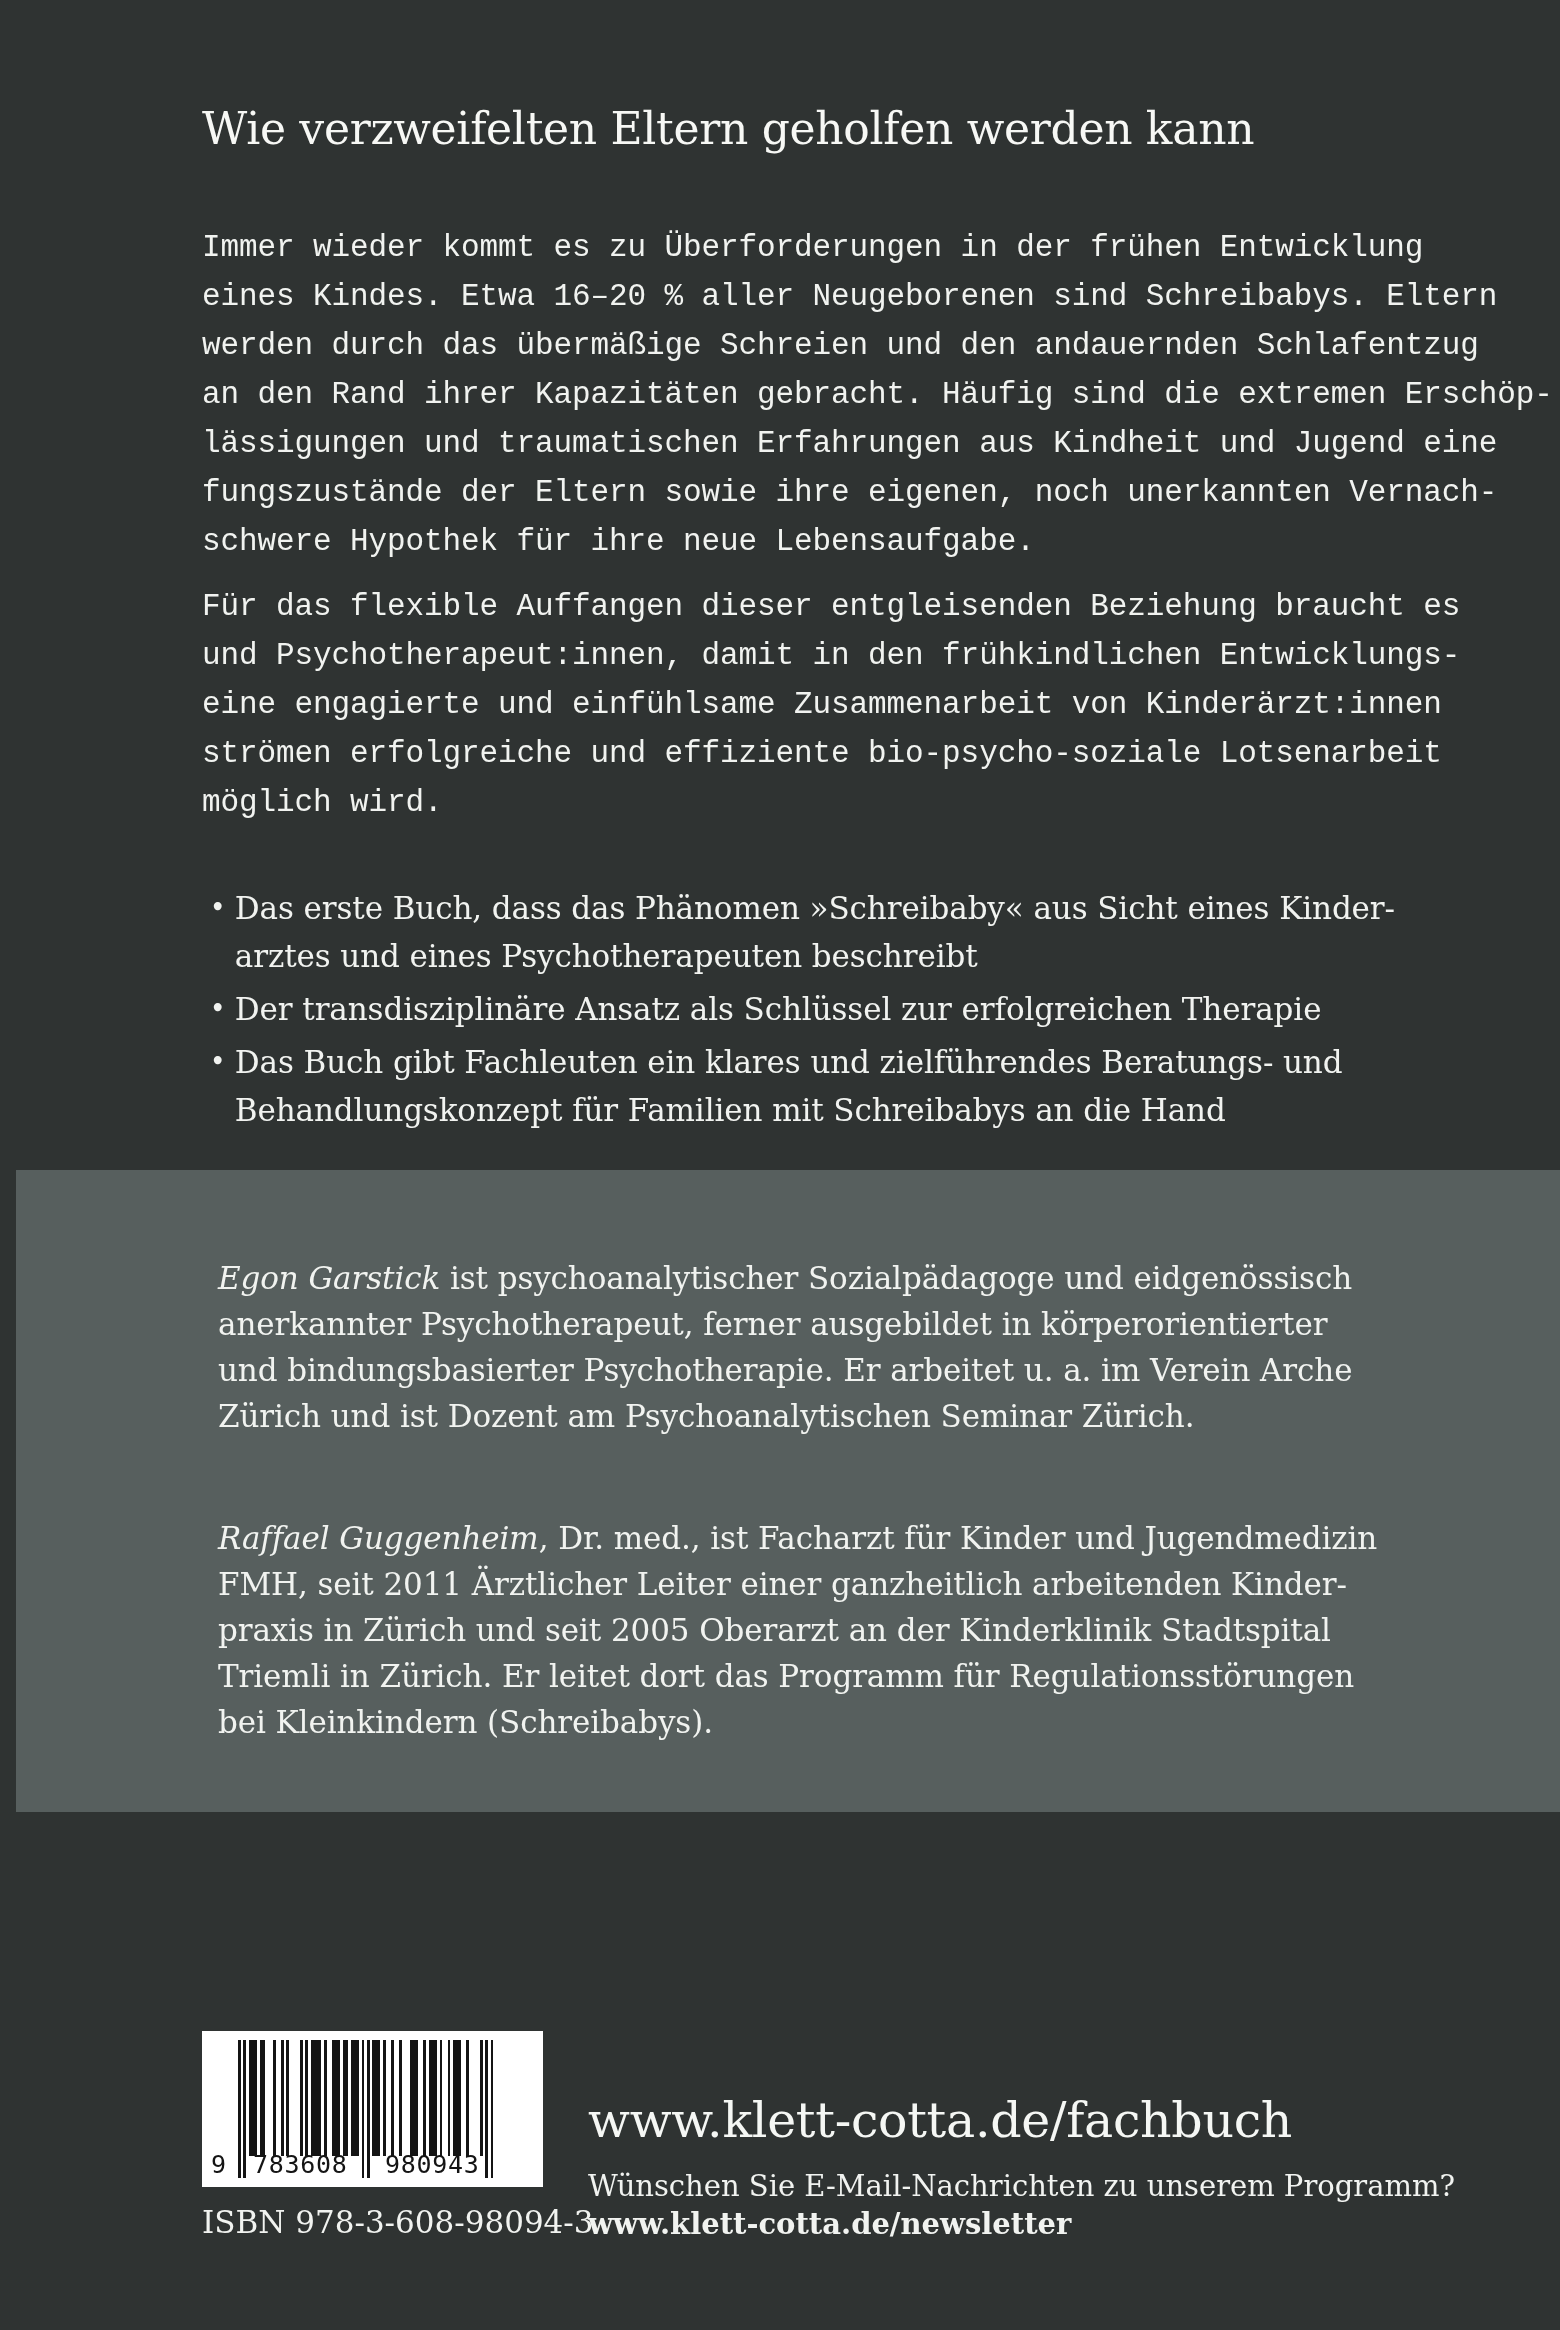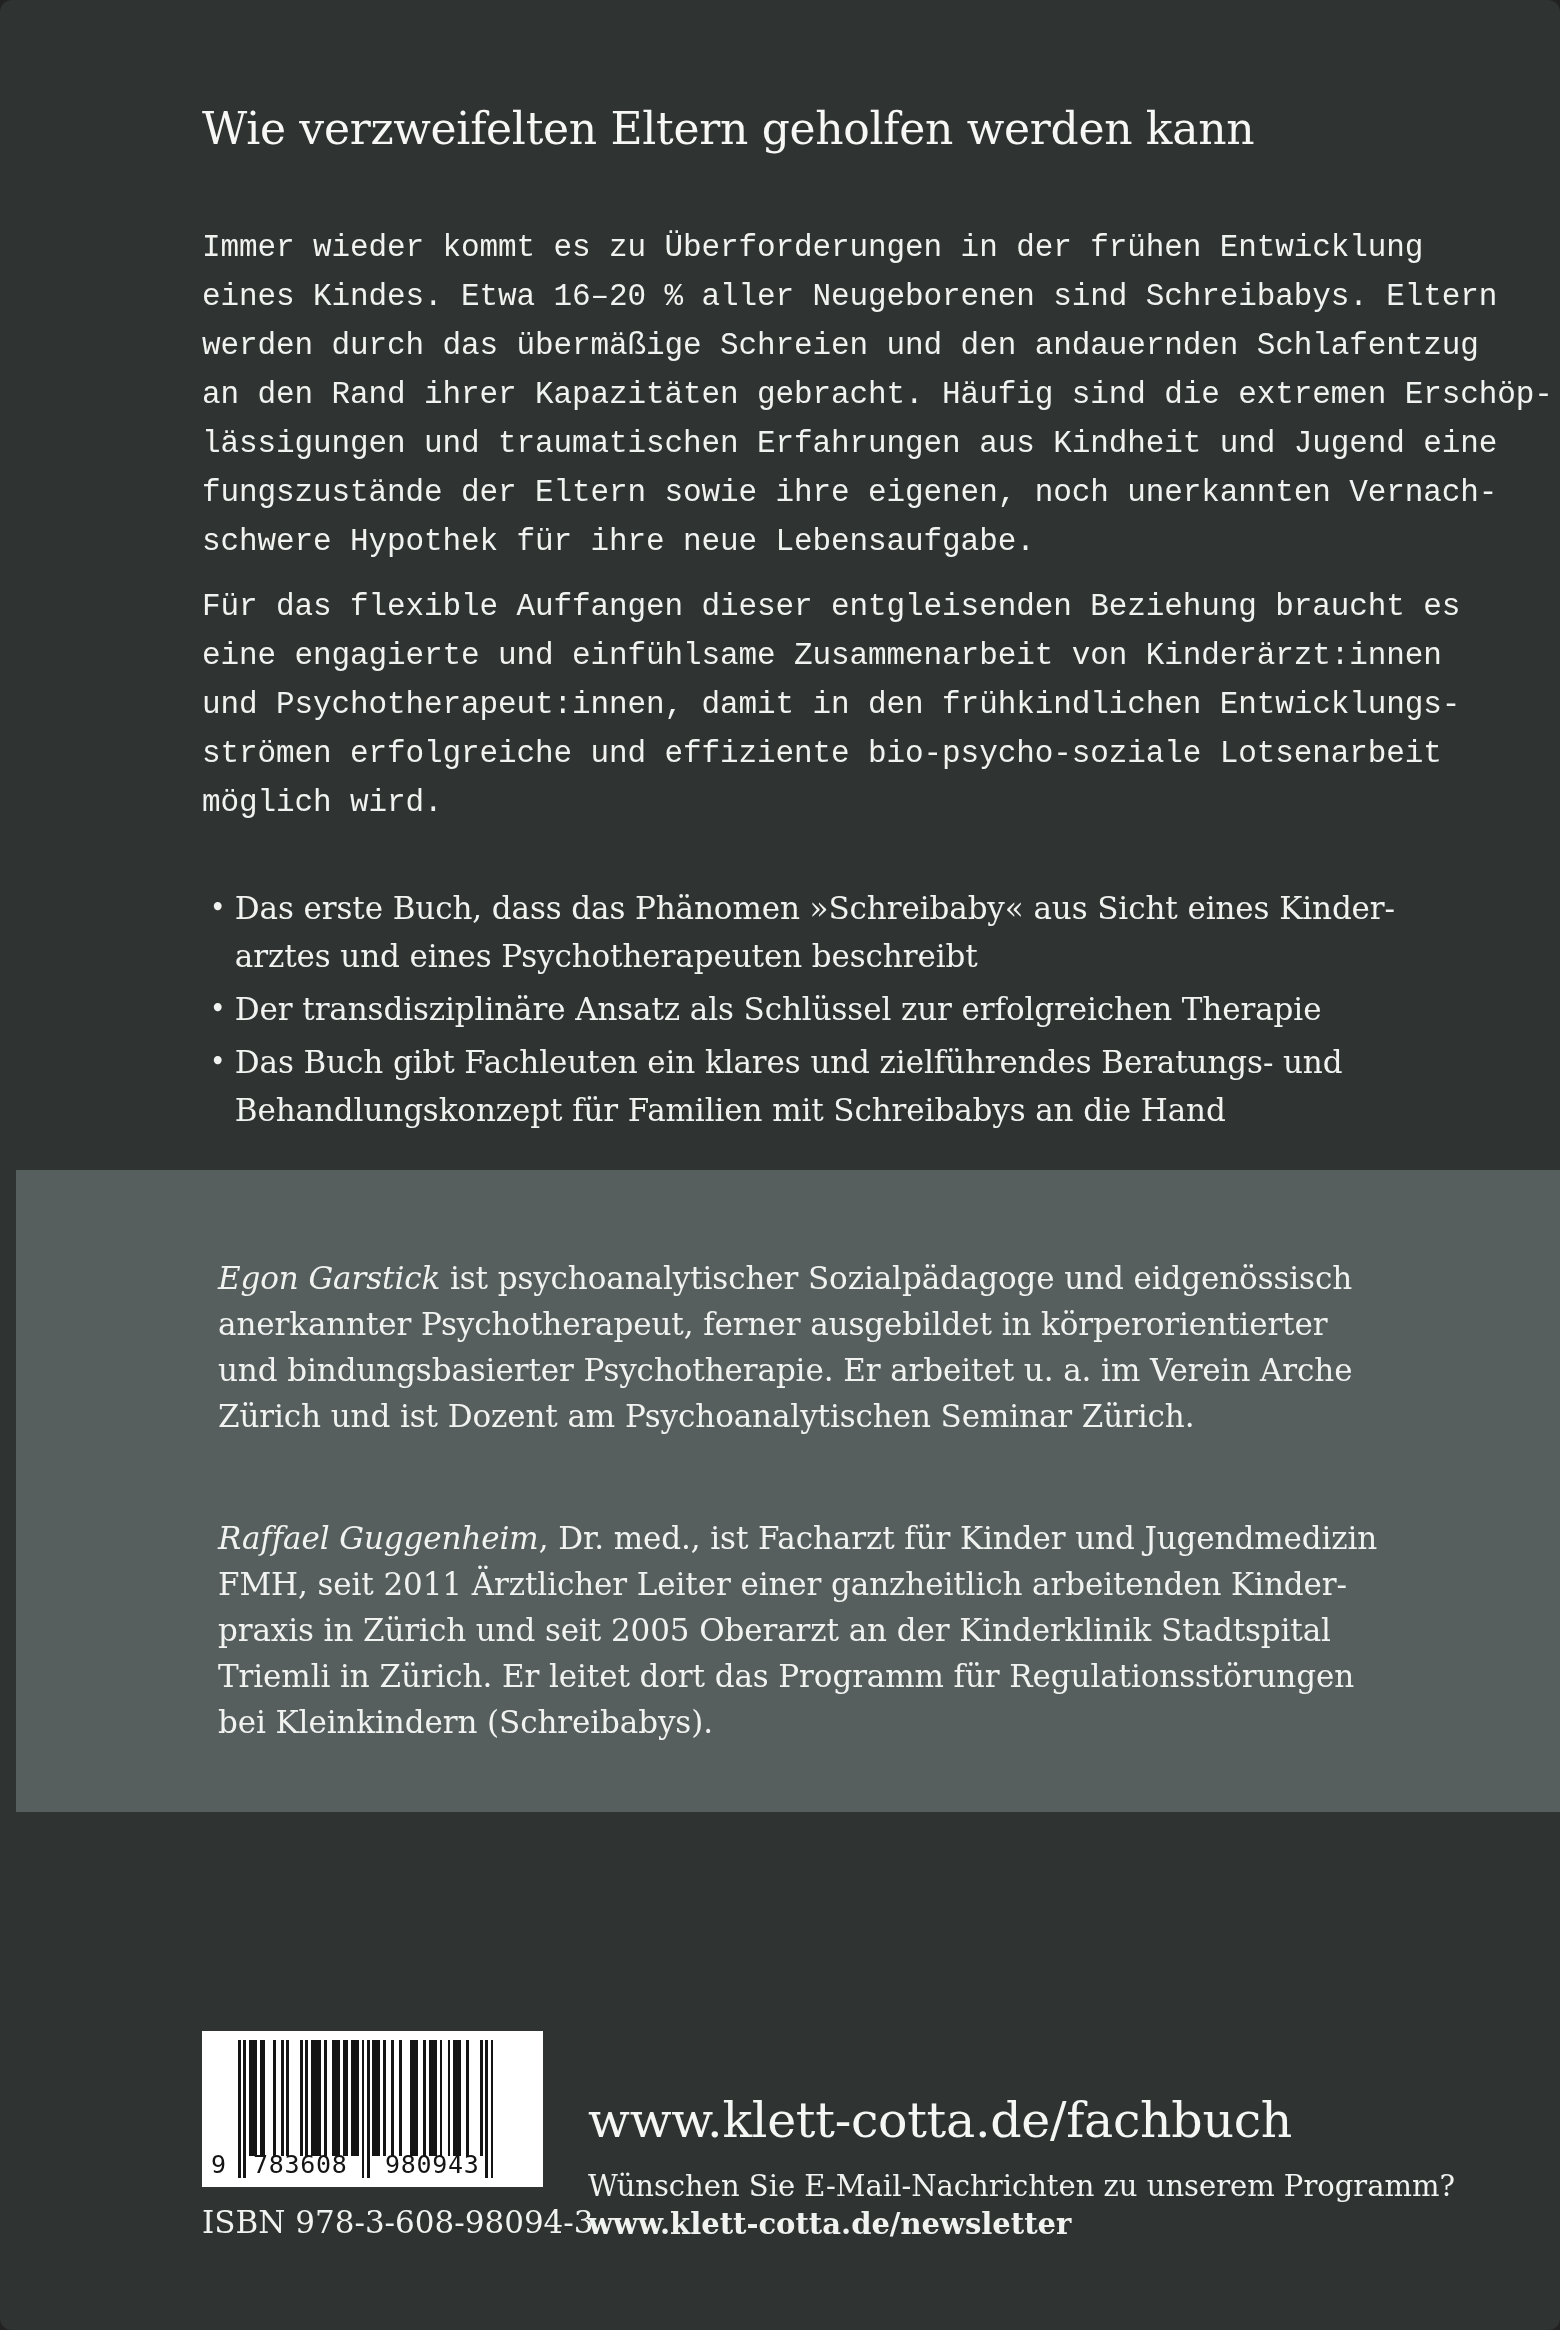--- a/index.html
+++ b/index.html
@@ -3,21 +3,20 @@
 <meta charset="utf-8">
 <style>
   html,body{margin:0;padding:0;background:#222;}
   .cover{
     position:relative;
     width:1560px;height:2330px;
     background:var(--bg,#2f3332);
     font-family:"DejaVu Serif","Liberation Serif",serif;
     color:var(--fg,#f1f3f0);
     overflow:hidden;
-    border-radius:12px;
   }
   .content{position:absolute;left:202px;right:163px;top:103px;}
   h1.title{
     margin:0;font-size:44px;line-height:52px;font-weight:400;
     letter-spacing:-0.3px;color:#f7f8f5;white-space:nowrap;
   }
   .para{font-size:31px;line-height:49px;letter-spacing:-0.1px;font-family:Liberation Mono, monospace;}
   .intro{margin-top:68px;}
   .second{margin-top:16px;}
   .tline{white-space:nowrap;}
@@ -64,22 +63,22 @@
         <div class="tline">eines Kindes. Etwa 16–20 % aller Neugeborenen sind Schreibabys. Eltern</div>
         <div class="tline">werden durch das übermäßige Schreien und den andauernden Schlafentzug</div>
         <div class="tline">an den Rand ihrer Kapazitäten gebracht. Häufig sind die extremen Erschöp-</div>
         <div class="tline">lässigungen und traumatischen Erfahrungen aus Kindheit und Jugend eine</div>
         <div class="tline">fungszustände der Eltern sowie ihre eigenen, noch unerkannten Vernach-</div>
         <div class="tline">schwere Hypothek für ihre neue Lebensaufgabe.</div>
       </div>
 
     <div class="para second">
         <div class="tline">Für das flexible Auffangen dieser entgleisenden Beziehung braucht es</div>
+        <div class="tline">und Psychotherapeut:innen, damit in den frühkindlichen Entwicklungs-</div>
         <div class="tline">eine engagierte und einfühlsame Zusammenarbeit von Kinderärzt:innen</div>
-        <div class="tline">und Psychotherapeut:innen, damit in den frühkindlichen Entwicklungs-</div>
         <div class="tline">strömen erfolgreiche und effiziente bio-psycho-soziale Lotsenarbeit</div>
         <div class="tline">möglich wird.</div>
       </div>
 
     <ul class="bullets">
         <li>
           <span class="marker">•</span>
           <div>
             <div class="tline">Das erste Buch, dass das Phänomen »Schreibaby« aus Sicht eines Kinder-</div>
             <div class="tline">arztes und eines Psychotherapeuten beschreibt</div>

